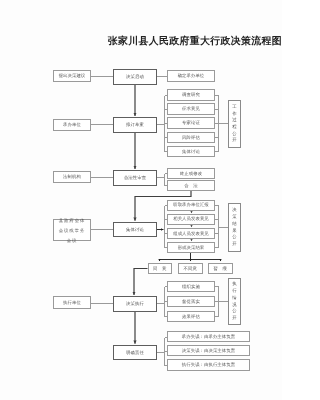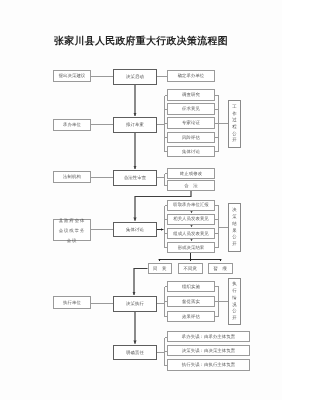--- a/index.html
+++ b/index.html
@@ -2,21 +2,21 @@
 <html><head>
 <meta charset="utf-8">
 <title>flowchart</title>
 <style>
   html,body{margin:0;padding:0;background:#ffffff;}
   *{-webkit-font-smoothing:antialiased;-moz-osx-font-smoothing:grayscale;
     text-rendering:geometricPrecision;}
   body{width:282px;height:400px;overflow:hidden;
        font-family:"Liberation Serif","DejaVu Serif",serif;color:#2b2b2b;}
   #page{position:relative;width:282px;height:400px;background:#fdfdfd;}
-  #title{position:absolute;left:0;top:33.8px;width:282px;text-align:center;
+  #title{position:absolute;left:0;top:33.8px;width:282px;text-align:right;
          font-size:9.9px;font-weight:bold;letter-spacing:.37px;color:#232323;
          font-family:"Liberation Serif","DejaVu Serif",serif;}
   svg#wires{position:absolute;left:0;top:0;width:282px;height:400px;}
   .bx{position:absolute;box-sizing:border-box;display:flex;align-items:center;
       justify-content:center;text-align:center;background:#fff;
       border:0.85px solid #9a9a9a;font-size:4.4px;line-height:1.3;color:#555;
       letter-spacing:.05px;white-space:nowrap;}
   .bx.hv{border:1.2px solid #5e5e5e;font-size:4.35px;color:#494949;letter-spacing:.1px;}
   .vlbl{position:absolute;box-sizing:border-box;border:1px solid #8a8a8a;
         background:#fff;display:flex;flex-direction:column;align-items:center;

